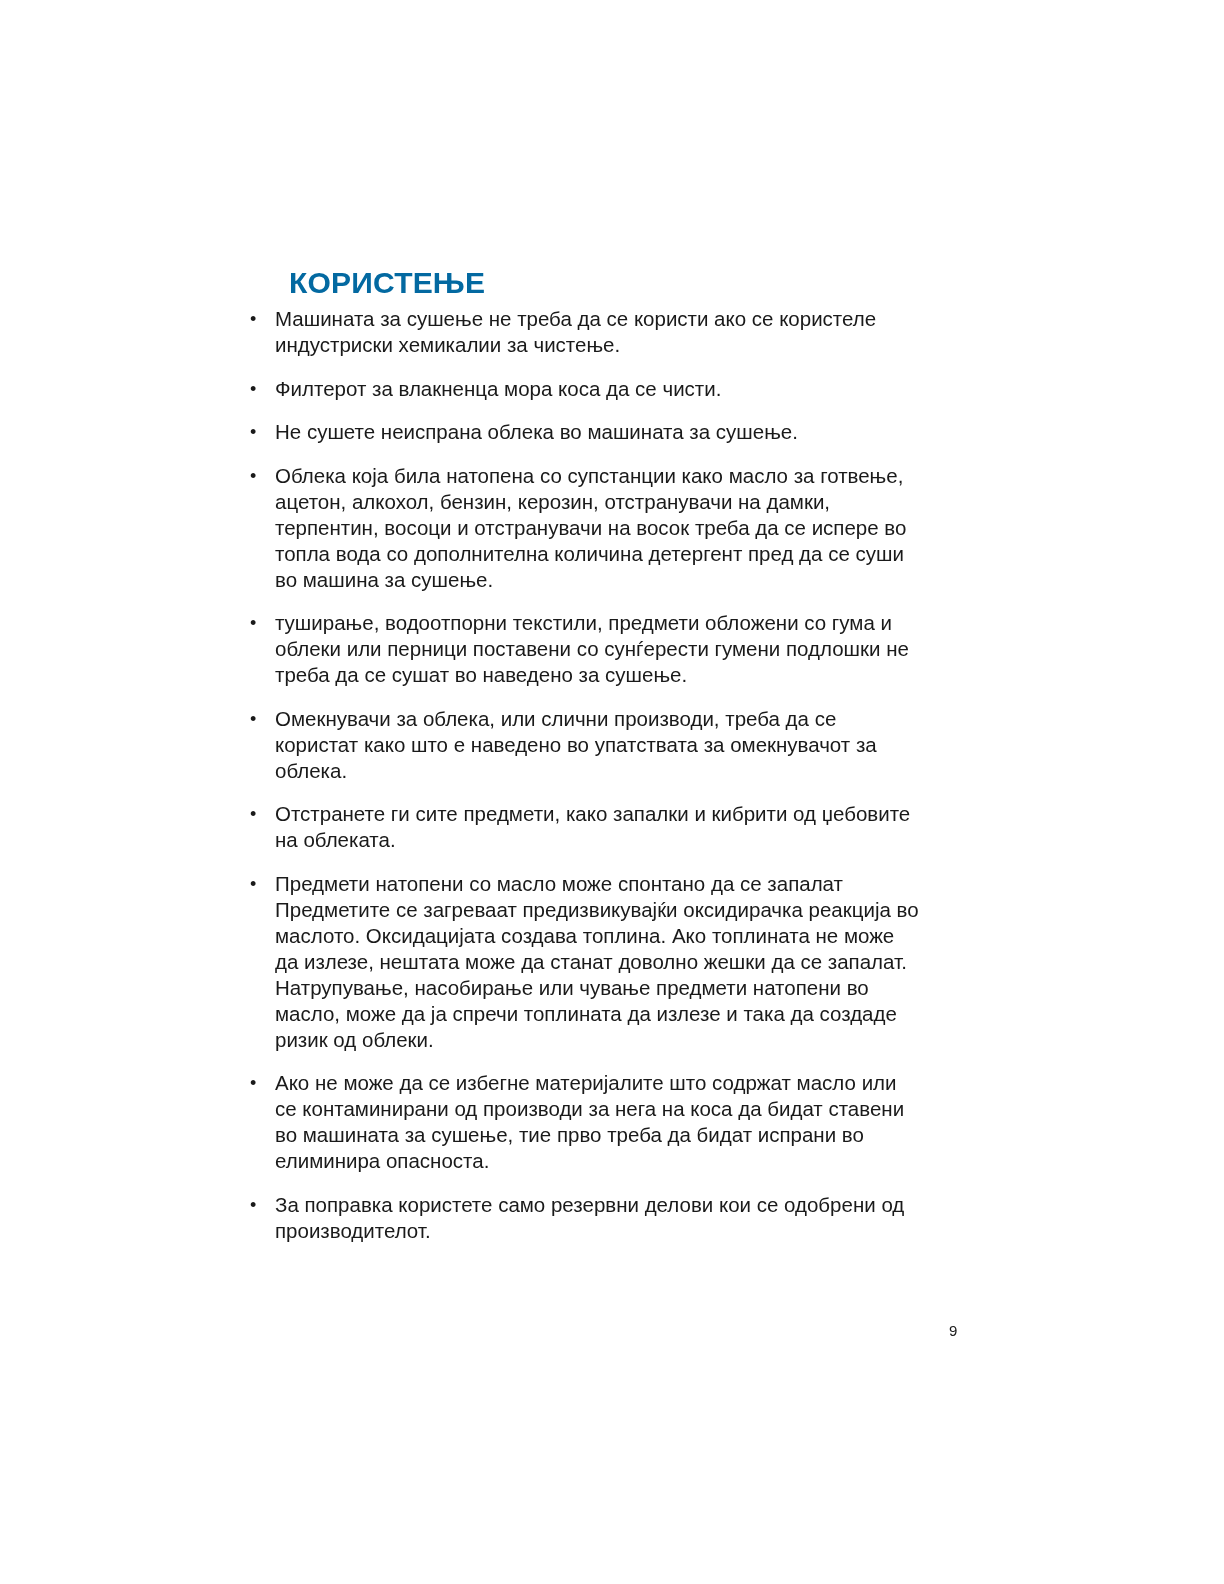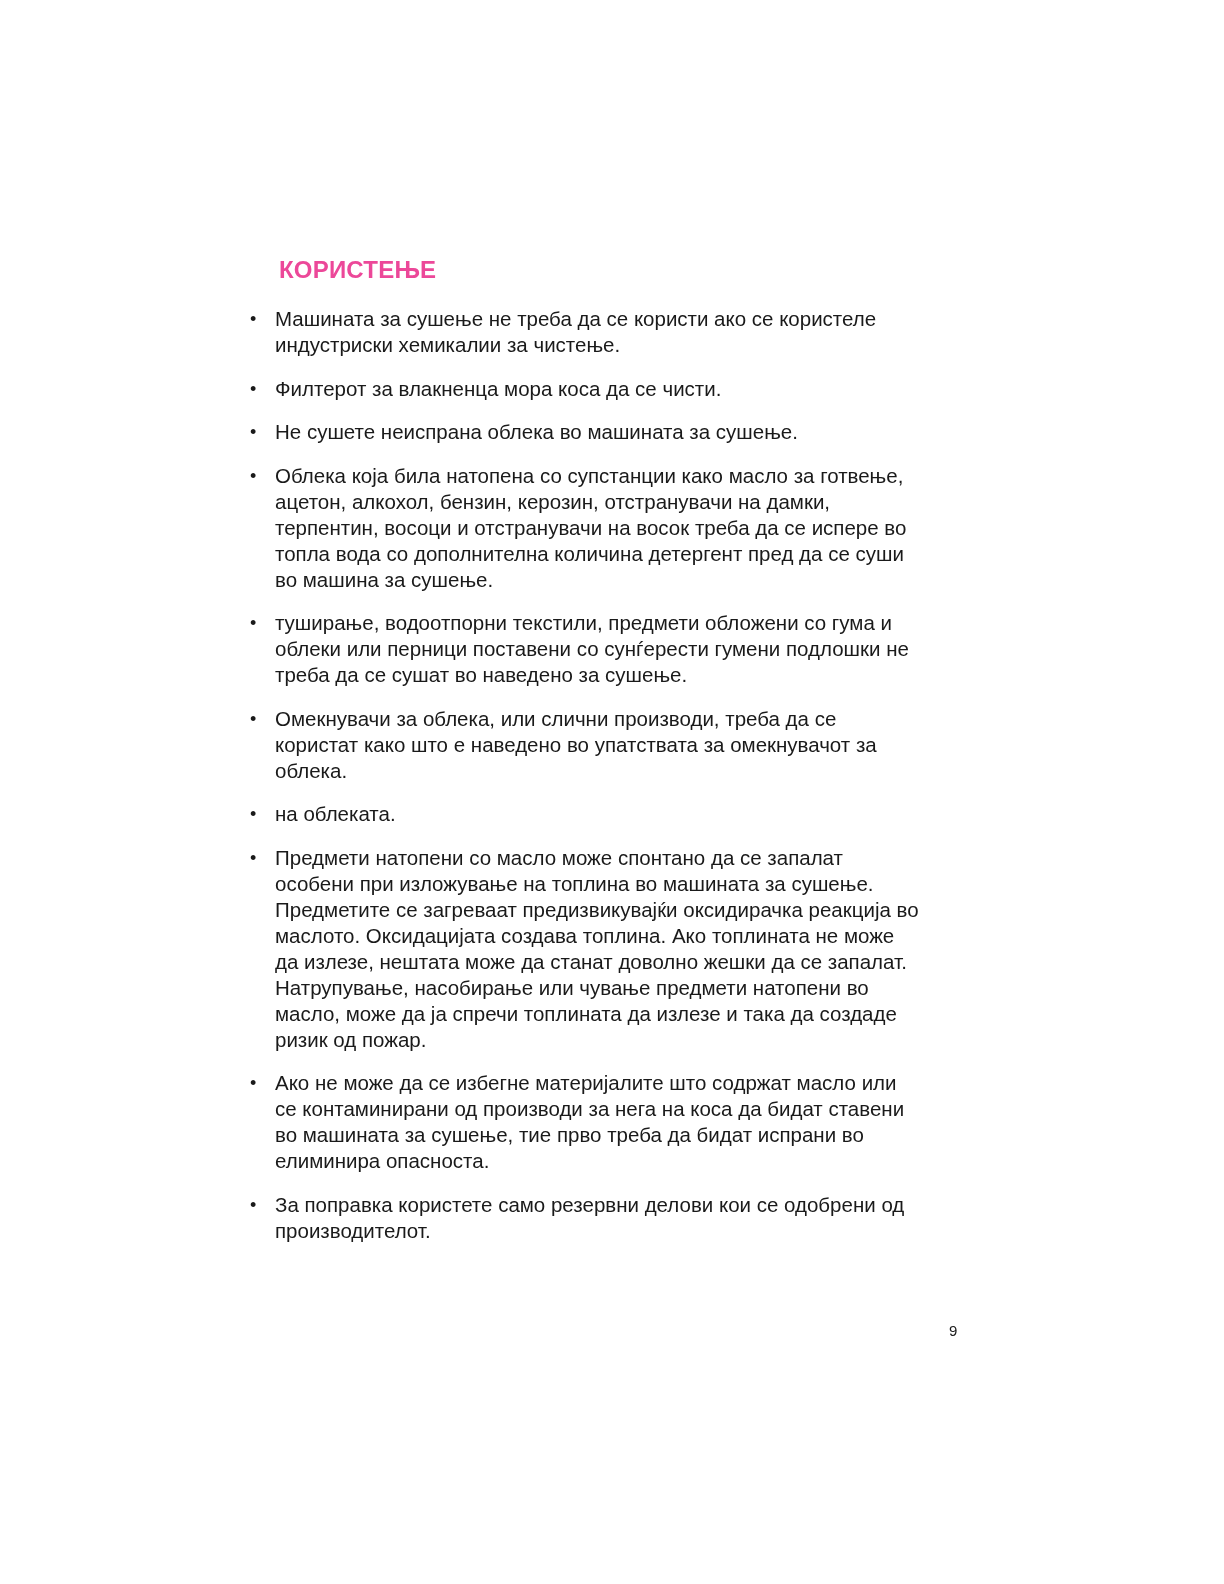--- a/index.html
+++ b/index.html
@@ -19,25 +19,25 @@
       position: absolute;
       left: 0;
       top: 0;
       width: 1224px;
       height: 1584px;
     }
     .title {
       position: absolute;
       left: 275px;
       top: 252px;
-      margin: 4px;
-      font-size: 24px;
+      margin: 14px;
+      font-size: 30px;
       font-weight: bold;
       letter-spacing: 0.2px;
-      color: #ec4899;
+      color: #0369a1;
     }
     .bullets {
       position: absolute;
       left: 250px;
       top: 306px;
       width: 730px;
       margin: 0;
       padding: 0;
       list-style: none;
     }
@@ -103,32 +103,32 @@
         <span class="line">треба да се сушат во наведено за сушење.</span>
       </li>
       <li class="bullet-item">
         <span class="bullet-dot">•</span>
         <span class="line">Омекнувачи за облека, или слични производи, треба да се</span>
         <span class="line">користат како што е наведено во упатствата за омекнувачот за</span>
         <span class="line">облека.</span>
       </li>
       <li class="bullet-item">
         <span class="bullet-dot">•</span>
+        <span class="line">Отстранете ги сите предмети, како запалки и кибрити од џебовите</span>
         <span class="line">на облеката.</span>
       </li>
       <li class="bullet-item">
         <span class="bullet-dot">•</span>
         <span class="line">Предмети натопени со масло може спонтано да се запалат</span>
-        <span class="line">особени при изложување на топлина во машината за сушење.</span>
         <span class="line">Предметите се загреваат предизвикувајќи оксидирачка реакција во</span>
         <span class="line">маслото. Оксидацијата создава топлина. Ако топлината не може</span>
         <span class="line">да излезе, нештата може да станат доволно жешки да се запалат.</span>
         <span class="line">Натрупување, насобирање или чување предмети натопени во</span>
         <span class="line">масло, може да ја спречи топлината да излезе и така да создаде</span>
-        <span class="line">ризик од пожар.</span>
+        <span class="line">ризик од облеки.</span>
       </li>
       <li class="bullet-item">
         <span class="bullet-dot">•</span>
         <span class="line">Ако не може да се избегне материјалите што содржат масло или</span>
         <span class="line">се контаминирани од производи за нега на коса да бидат ставени</span>
         <span class="line">во машината за сушење, тие прво треба да бидат испрани во</span>
         <span class="line">елиминира опасноста.</span>
       </li>
       <li class="bullet-item">
         <span class="bullet-dot">•</span>

